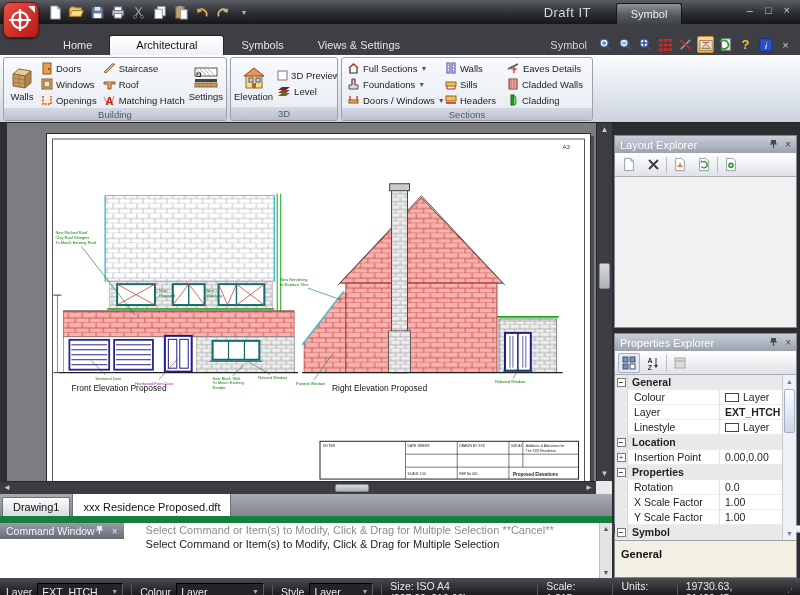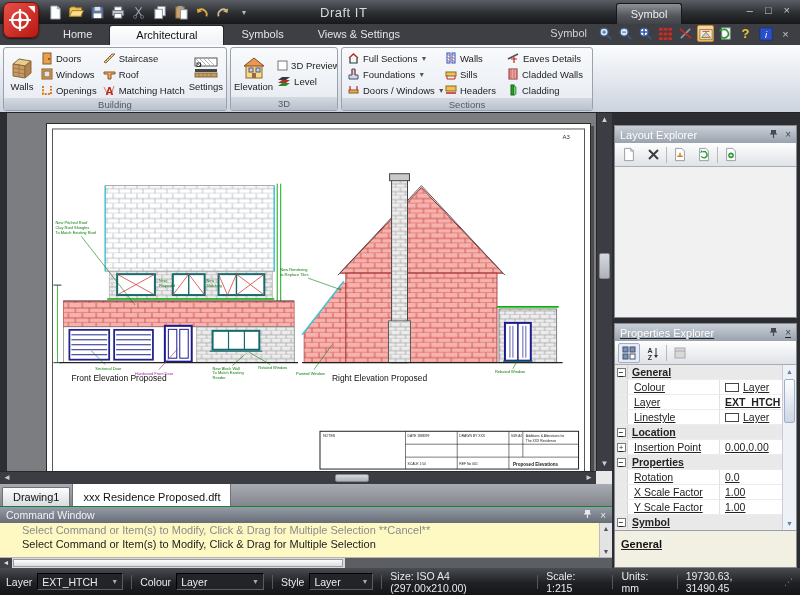--- a/index.html
+++ b/index.html
@@ -9,32 +9,32 @@
          -webkit-font-smoothing:antialiased; }
 
   
   .titlebar { height:24px; background:linear-gradient(#5a5e64,#2c2e32 55%,#17181a);
               position:relative; display:flex; align-items:center; }
   .appbtn { position:absolute; left:3px; top:2px; width:36px; height:36px; z-index:40;
             background:linear-gradient(135deg,#e85048,#b81812); border:1px solid #7a0e08;
             border-radius:7px; box-shadow:0 1px 2px rgba(0,0,0,.6); }
   .qat { display:flex; align-items:center; margin-left:46px; gap:3px; }
   .qat .qi { width:18px; height:18px; display:flex; align-items:center; justify-content:center; }
-  .title-text { position:absolute; left:320px; width:280px; text-align:left; color:#d7dade;
+  .title-text { position:absolute; left:311px; width:280px; text-align:right; color:#d7dade;
                 font-size:13px; letter-spacing:.5px; }
   .symtab { position:absolute; right:118px; top:3px; height:21px; width:66px; text-align:center;
             background:linear-gradient(#8d9298,#53575c 60%,#404348); color:#eee; font-size:11px;
             line-height:20px; border:1px solid #17181a; border-bottom:none;
             border-radius:3px 3px 0 0; }
   .winbtns { position:absolute; right:10px; top:4px; display:flex; gap:12px; color:#c9ccd1;
              font-size:11px; }
   .winbtns span { cursor:default; }
 
   
-  .tabrow { height:21px; background:#3d3f44; display:flex; align-items:center; position:relative; }
+  .tabrow { height:31px; background:#3d3f44; display:flex; align-items:flex-end; position:relative; }
   .rtab { font-size:11px; color:#e3e5e8; padding:3px 17px 4px; }
   .rtab.active { background:linear-gradient(#ffffff,#eef1f5); color:#111; border-radius:3px 3px 0 0;
                  border:1px solid #25262a; border-bottom:none; padding:3px 26px 4px; }
   .tabrow .ctx { margin-left:auto; color:#cfd2d6; font-size:11px; margin-right:10px; padding-bottom:4px; }
   .viewicons { display:flex; align-items:center; gap:3px; padding:0 6px 2px 0; }
   .vi { width:17px; height:17px; display:flex; align-items:center; justify-content:center; font-size:11px; }
   .vi.hl { background:linear-gradient(#fbd9a0,#f2b35c); border:1px solid #c98a34; border-radius:2px; }
   .vi.help { color:#f0c830; font-weight:bold; font-size:13px; }
   .vi.closex { color:#c4c7cb; font-size:11px; }
 
@@ -78,21 +78,21 @@
   .corner { position:absolute; right:0; bottom:0; width:16px; height:13px; background:#e9e9e9; }
 
   
   .doctabs { height:22px; background:linear-gradient(#a8acb2,#83868c); display:flex; align-items:flex-end;
              padding-left:2px; gap:2px; }
   .dtab { font-size:11px; color:#111; background:linear-gradient(#fdfdfd,#d9dbde); border:1px solid #6f7277;
           border-bottom:none; border-radius:2px 2px 0 0; padding:3px 10px 3px; }
   .dtab.active { background:#fff; border-top:2px solid #eea33a; padding-top:14px;text-align:right; }
 
   
-  .cmdwin { flex:1; display:flex; flex-direction:column; background:#fef9c3; border-top:1px solid #15803d; }
+  .cmdwin { flex:1; display:flex; flex-direction:row; background:#ffffff; border-top:7px solid #15803d; }
   .cmdtitle { height:16px; background:linear-gradient(#959ca6,#666d77); color:#f2f3f5; font-size:10.5px;
               display:flex; align-items:center; padding:0 6px; }
   .cmdtitle .tools { margin-left:auto; display:flex; gap:8px; color:#e8e9ec; font-size:10px; align-items:center; }
   .cmdbody { flex:1; position:relative; overflow:hidden;margin-left:16px; }
   .cmdline { font-size:11px; padding:1px 6px; white-space:nowrap; }
   .cmdline.old { color:#8b8b8b; }
   .cmdvs { position:absolute; right:0; top:0; bottom:0; width:13px; background:#e3e3e6; border-left:1px solid #bbb; }
   .cmdvs span { display:block; height:11px; font-size:7px; text-align:center; color:#555; line-height:11px; }
   .cmdvs .dn { position:absolute; bottom:0; left:0; right:0; }
   .cmdhs { height:11px; background:#d9d9dc; border-top:1px solid #b5b5b8; position:relative; }
@@ -111,21 +111,21 @@
   .ptoolbar { height:24px; background:linear-gradient(#fefefe,#dfe2e7); border-bottom:1px solid #a9adb3;
               display:flex; align-items:center; padding:0 3px; gap:2px; }
   .ptb { width:22px; height:20px; display:flex; align-items:center; justify-content:center; }
   .ptb.pressed { background:#e7ecf4; border:1px solid #9fb0c8; border-radius:2px; }
   .ptb.sep { width:1px; height:16px; background:#b6b9be; }
   .layoutpanel { height:215px; display:flex; flex-direction:column; }
   .tree { flex:1; background:#fff; padding:4px 5px; }
   .treeitem { display:flex; align-items:center; gap:4px; font-size:11px; }
   .treeitem .lbl { background:#fcf3cf; border:1px solid #d9c88c; padding:0 4px; }
 
-  .propspanel { height:272px; margin-top:5px; display:flex; flex-direction:column;text-decoration:underline; }
+  .propspanel { height:272px; margin-top:5px; display:flex; flex-direction:column; }
   .pgrid { height:165px; position:relative; background:#fff; overflow:hidden; font-size:10.5px; }
   .prow { height:15px; display:flex; align-items:center; border-bottom:1px solid #ececec; padding-right:14px; }
   .prow .gut { width:13px; align-self:stretch; background:#e9e9e9; border-right:1px solid #d5d5d5;
                display:flex; align-items:center; justify-content:center; }
   .boxpm { width:9px; height:9px; border:1px solid #7a7a7a; background:#fff; font-size:8px; line-height:7px;
            text-align:center; color:#333; }
   .prow.cat { background:#e9e9e9; font-weight:bold; }
   .prow.cat .catlbl { padding-left:4px; }
   .prow .nm { width:92px; padding-left:6px; color:#1c1c1c; border-right:1px solid #e2e2e2; align-self:stretch;
               display:flex; align-items:center; }

